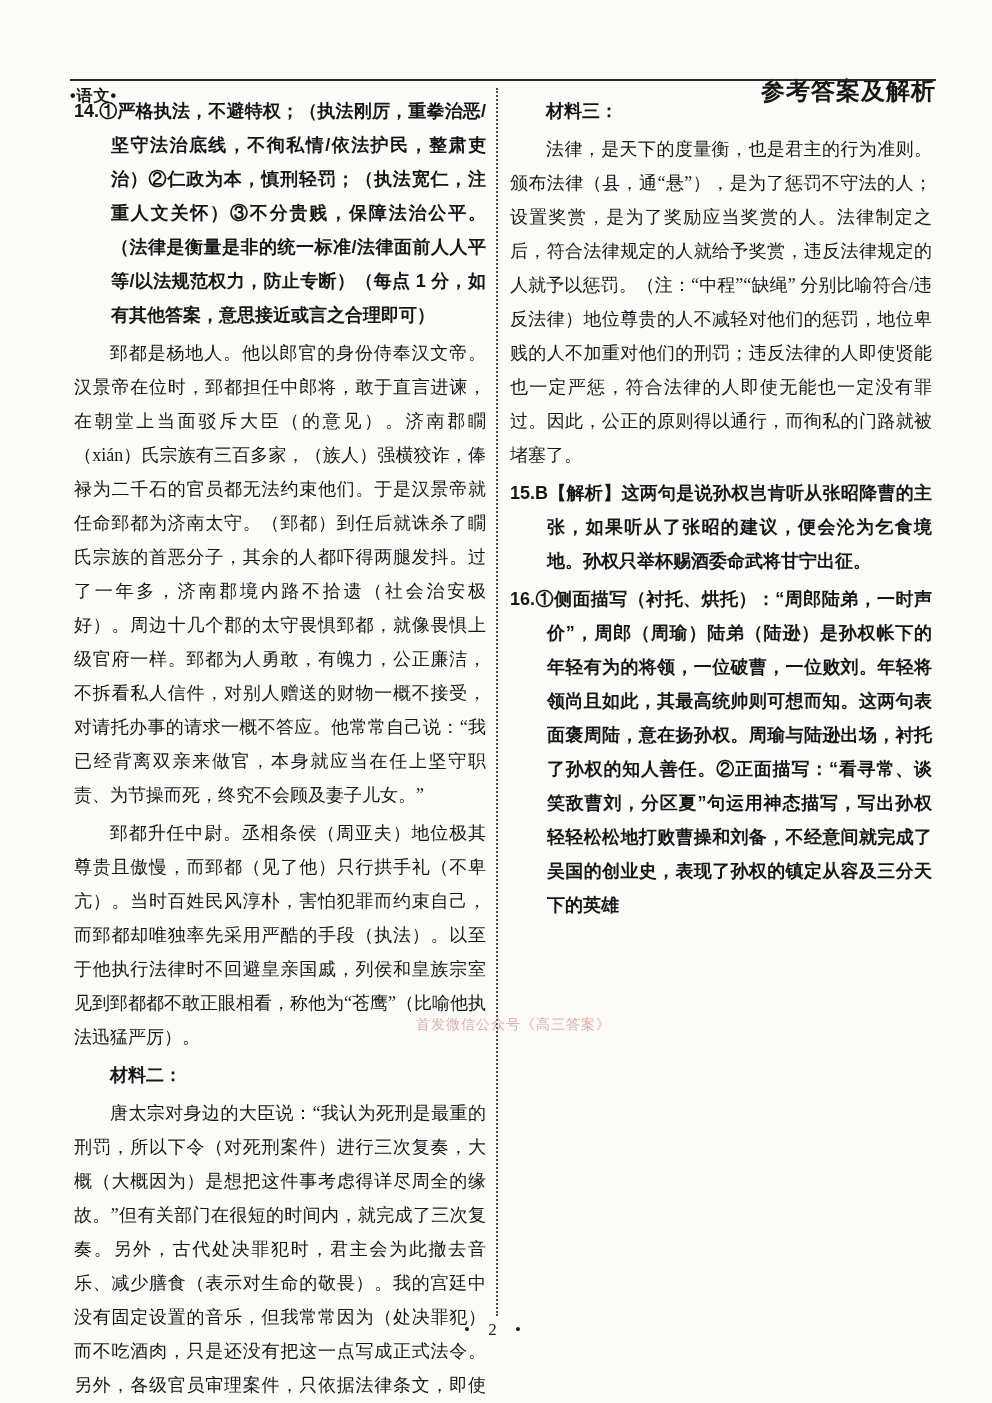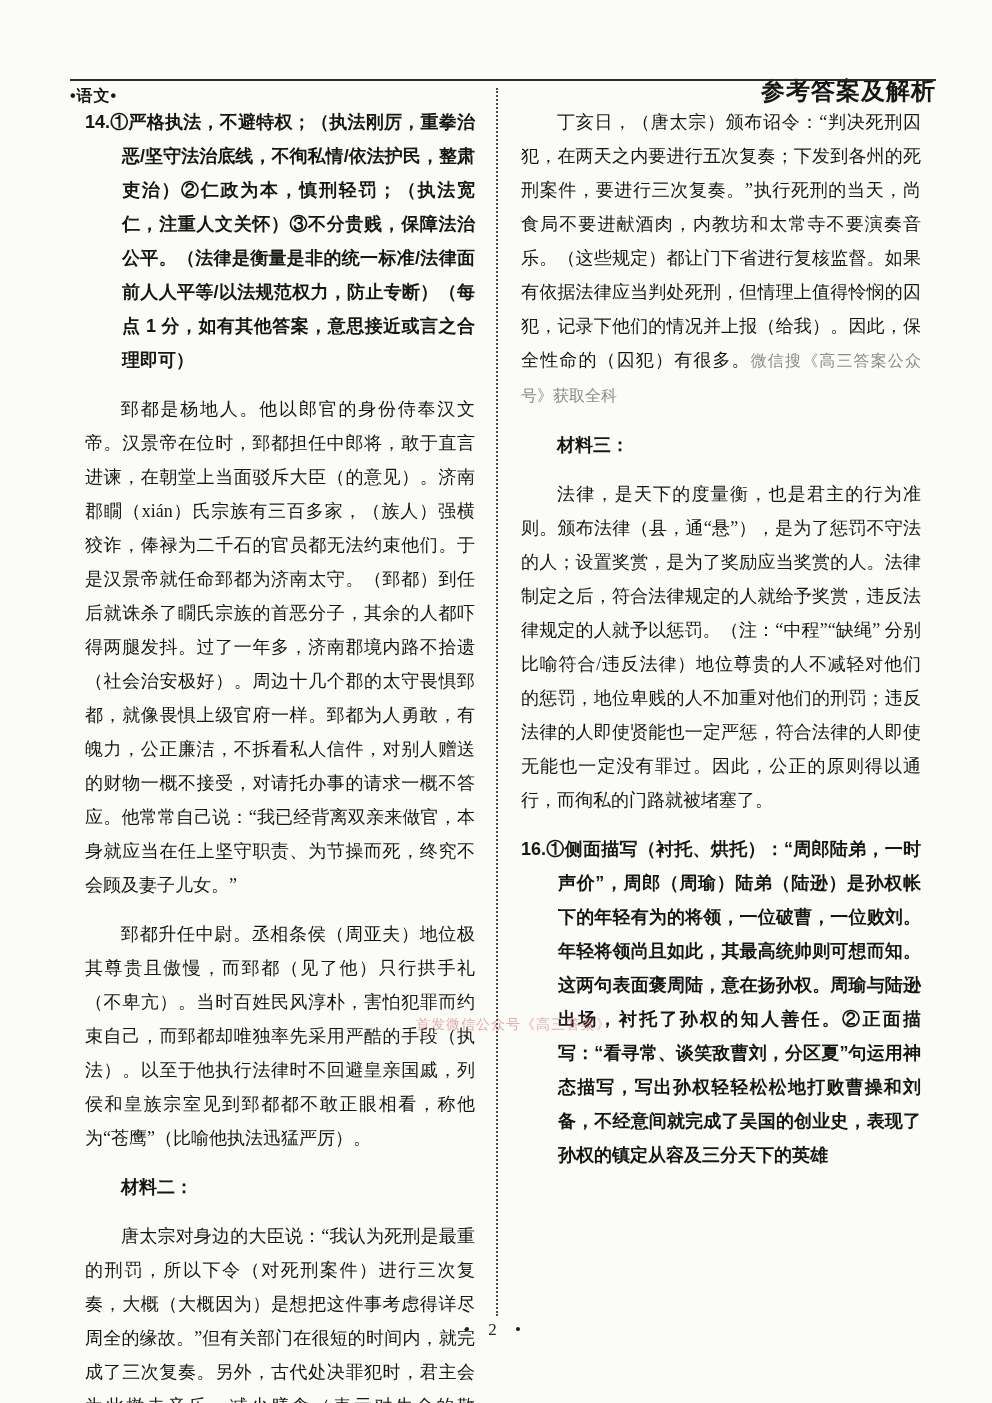--- a/index.html
+++ b/index.html
@@ -33,21 +33,21 @@
 
   
   .col{position:absolute;top:90px;}
   .col-left{left:70px;width:420px;}
   .col-right{left:506px;width:430px;}
   .divider{
     position:absolute;left:496px;top:88px;height:1228px;width:0;
     border-left:2px dotted #4a4a4a;
   }
 
-  p{margin:15px;text-align:justify;font-size:18px;line-height:34px;}
+  p{margin:4px;text-align:justify;font-size:18px;line-height:34px;}
   .q{
     font-family:"Liberation Sans", sans-serif;font-weight:700;
     padding-left:37px;text-indent:-37px;
   }
   .label{
     font-family:"Liberation Sans", sans-serif;font-weight:700;
   }
   .sub{
     font-family:"Liberation Sans", sans-serif;font-weight:700;
     text-indent:36px;
@@ -87,23 +87,23 @@
 
   <div class="col col-left">
     <p class="q">14.①严格执法，不避特权；（执法刚厉，重拳治恶/坚守法治底线，不徇私情/依法护民，整肃吏治）②仁政为本，慎刑轻罚；（执法宽仁，注重人文关怀）③不分贵贱，保障法治公平。（法律是衡量是非的统一标准/法律面前人人平等/以法规范权力，防止专断）（每点 1 分，如有其他答案，意思接近或言之合理即可）</p>
     <p class="para">郅都是杨地人。他以郎官的身份侍奉汉文帝。汉景帝在位时，郅都担任中郎将，敢于直言进谏，在朝堂上当面驳斥大臣（的意见）。济南郡瞯（xián）氏宗族有三百多家，（族人）强横狡诈，俸禄为二千石的官员都无法约束他们。于是汉景帝就任命郅都为济南太守。（郅都）到任后就诛杀了瞯氏宗族的首恶分子，其余的人都吓得两腿发抖。过了一年多，济南郡境内路不拾遗（社会治安极好）。周边十几个郡的太守畏惧郅都，就像畏惧上级官府一样。郅都为人勇敢，有魄力，公正廉洁，不拆看私人信件，对别人赠送的财物一概不接受，对请托办事的请求一概不答应。他常常自己说：“我已经背离双亲来做官，本身就应当在任上坚守职责、为节操而死，终究不会顾及妻子儿女。”</p>
     <p class="para">郅都升任中尉。丞相条侯（周亚夫）地位极其尊贵且傲慢，而郅都（见了他）只行拱手礼（不卑亢）。当时百姓民风淳朴，害怕犯罪而约束自己，而郅都却唯独率先采用严酷的手段（执法）。以至于他执行法律时不回避皇亲国戚，列侯和皇族宗室见到郅都都不敢正眼相看，称他为“苍鹰”（比喻他执法迅猛严厉）。</p>
     <p class="sub">材料二：</p>
     <p class="para">唐太宗对身边的大臣说：“我认为死刑是最重的刑罚，所以下令（对死刑案件）进行三次复奏，大概（大概因为）是想把这件事考虑得详尽周全的缘故。”但有关部门在很短的时间内，就完成了三次复奏。另外，古代处决罪犯时，君主会为此撤去音乐、减少膳食（表示对生命的敬畏）。我的宫廷中没有固定设置的音乐，但我常常因为（处决罪犯）而不吃酒肉，只是还没有把这一点写成正式法令。另外，各级官员审理案件，只依据法律条文，即使案情有值得怜悯的地方，也不敢违背法律，这中间难道能完全没有冤案吗！</p>
   </div>
 
   <div class="col col-right">
-    <p class="para"><span>丁亥日，（唐太宗）颁布诏令：“判决死刑囚犯，在两天之内要进行五次复奏；下发到各州的死刑案件，要进行三次复奏。”执行死刑的当天，尚食局不要进献酒肉，内教坊和太常寺不要演奏音乐。（这些规定）都让门下省进行复核监督。如果有依据法律应当判处死刑，但情理上值得怜悯的囚犯，记录下他们的情况并上报（给我）。因此，保全性命的（囚犯）有很多。</span><span class="wm-inline">微信搜《高三答案公众号》获取全科</span></p>
     <p class="sub">材料三：</p>
     <p class="para">法律，是天下的度量衡，也是君主的行为准则。颁布法律（县，通“悬”），是为了惩罚不守法的人；设置奖赏，是为了奖励应当奖赏的人。法律制定之后，符合法律规定的人就给予奖赏，违反法律规定的人就予以惩罚。（注：“中程”“缺绳” 分别比喻符合/违反法律）地位尊贵的人不减轻对他们的惩罚，地位卑贱的人不加重对他们的刑罚；违反法律的人即使贤能也一定严惩，符合法律的人即使无能也一定没有罪过。因此，公正的原则得以通行，而徇私的门路就被堵塞了。</p>
+    <p class="q">15.B【解析】这两句是说孙权岂肯听从张昭降曹的主张，如果听从了张昭的建议，便会沦为乞食境地。孙权只举杯赐酒委命武将甘宁出征。</p>
     <p class="q">16.①侧面描写（衬托、烘托）：“周郎陆弟，一时声价”，周郎（周瑜）陆弟（陆逊）是孙权帐下的年轻有为的将领，一位破曹，一位败刘。年轻将领尚且如此，其最高统帅则可想而知。这两句表面褒周陆，意在扬孙权。周瑜与陆逊出场，衬托了孙权的知人善任。②正面描写：“看寻常、谈笑敌曹刘，分区夏”句运用神态描写，写出孙权轻轻松松地打败曹操和刘备，不经意间就完成了吴国的创业史，表现了孙权的镇定从容及三分天下的英雄</p>
   </div>
 
   <div class="wm-red">首发微信公众号《高三答案》</div>
 
   <div class="footer">• 2 •</div>
 
 </div>
 
 </body></html>

